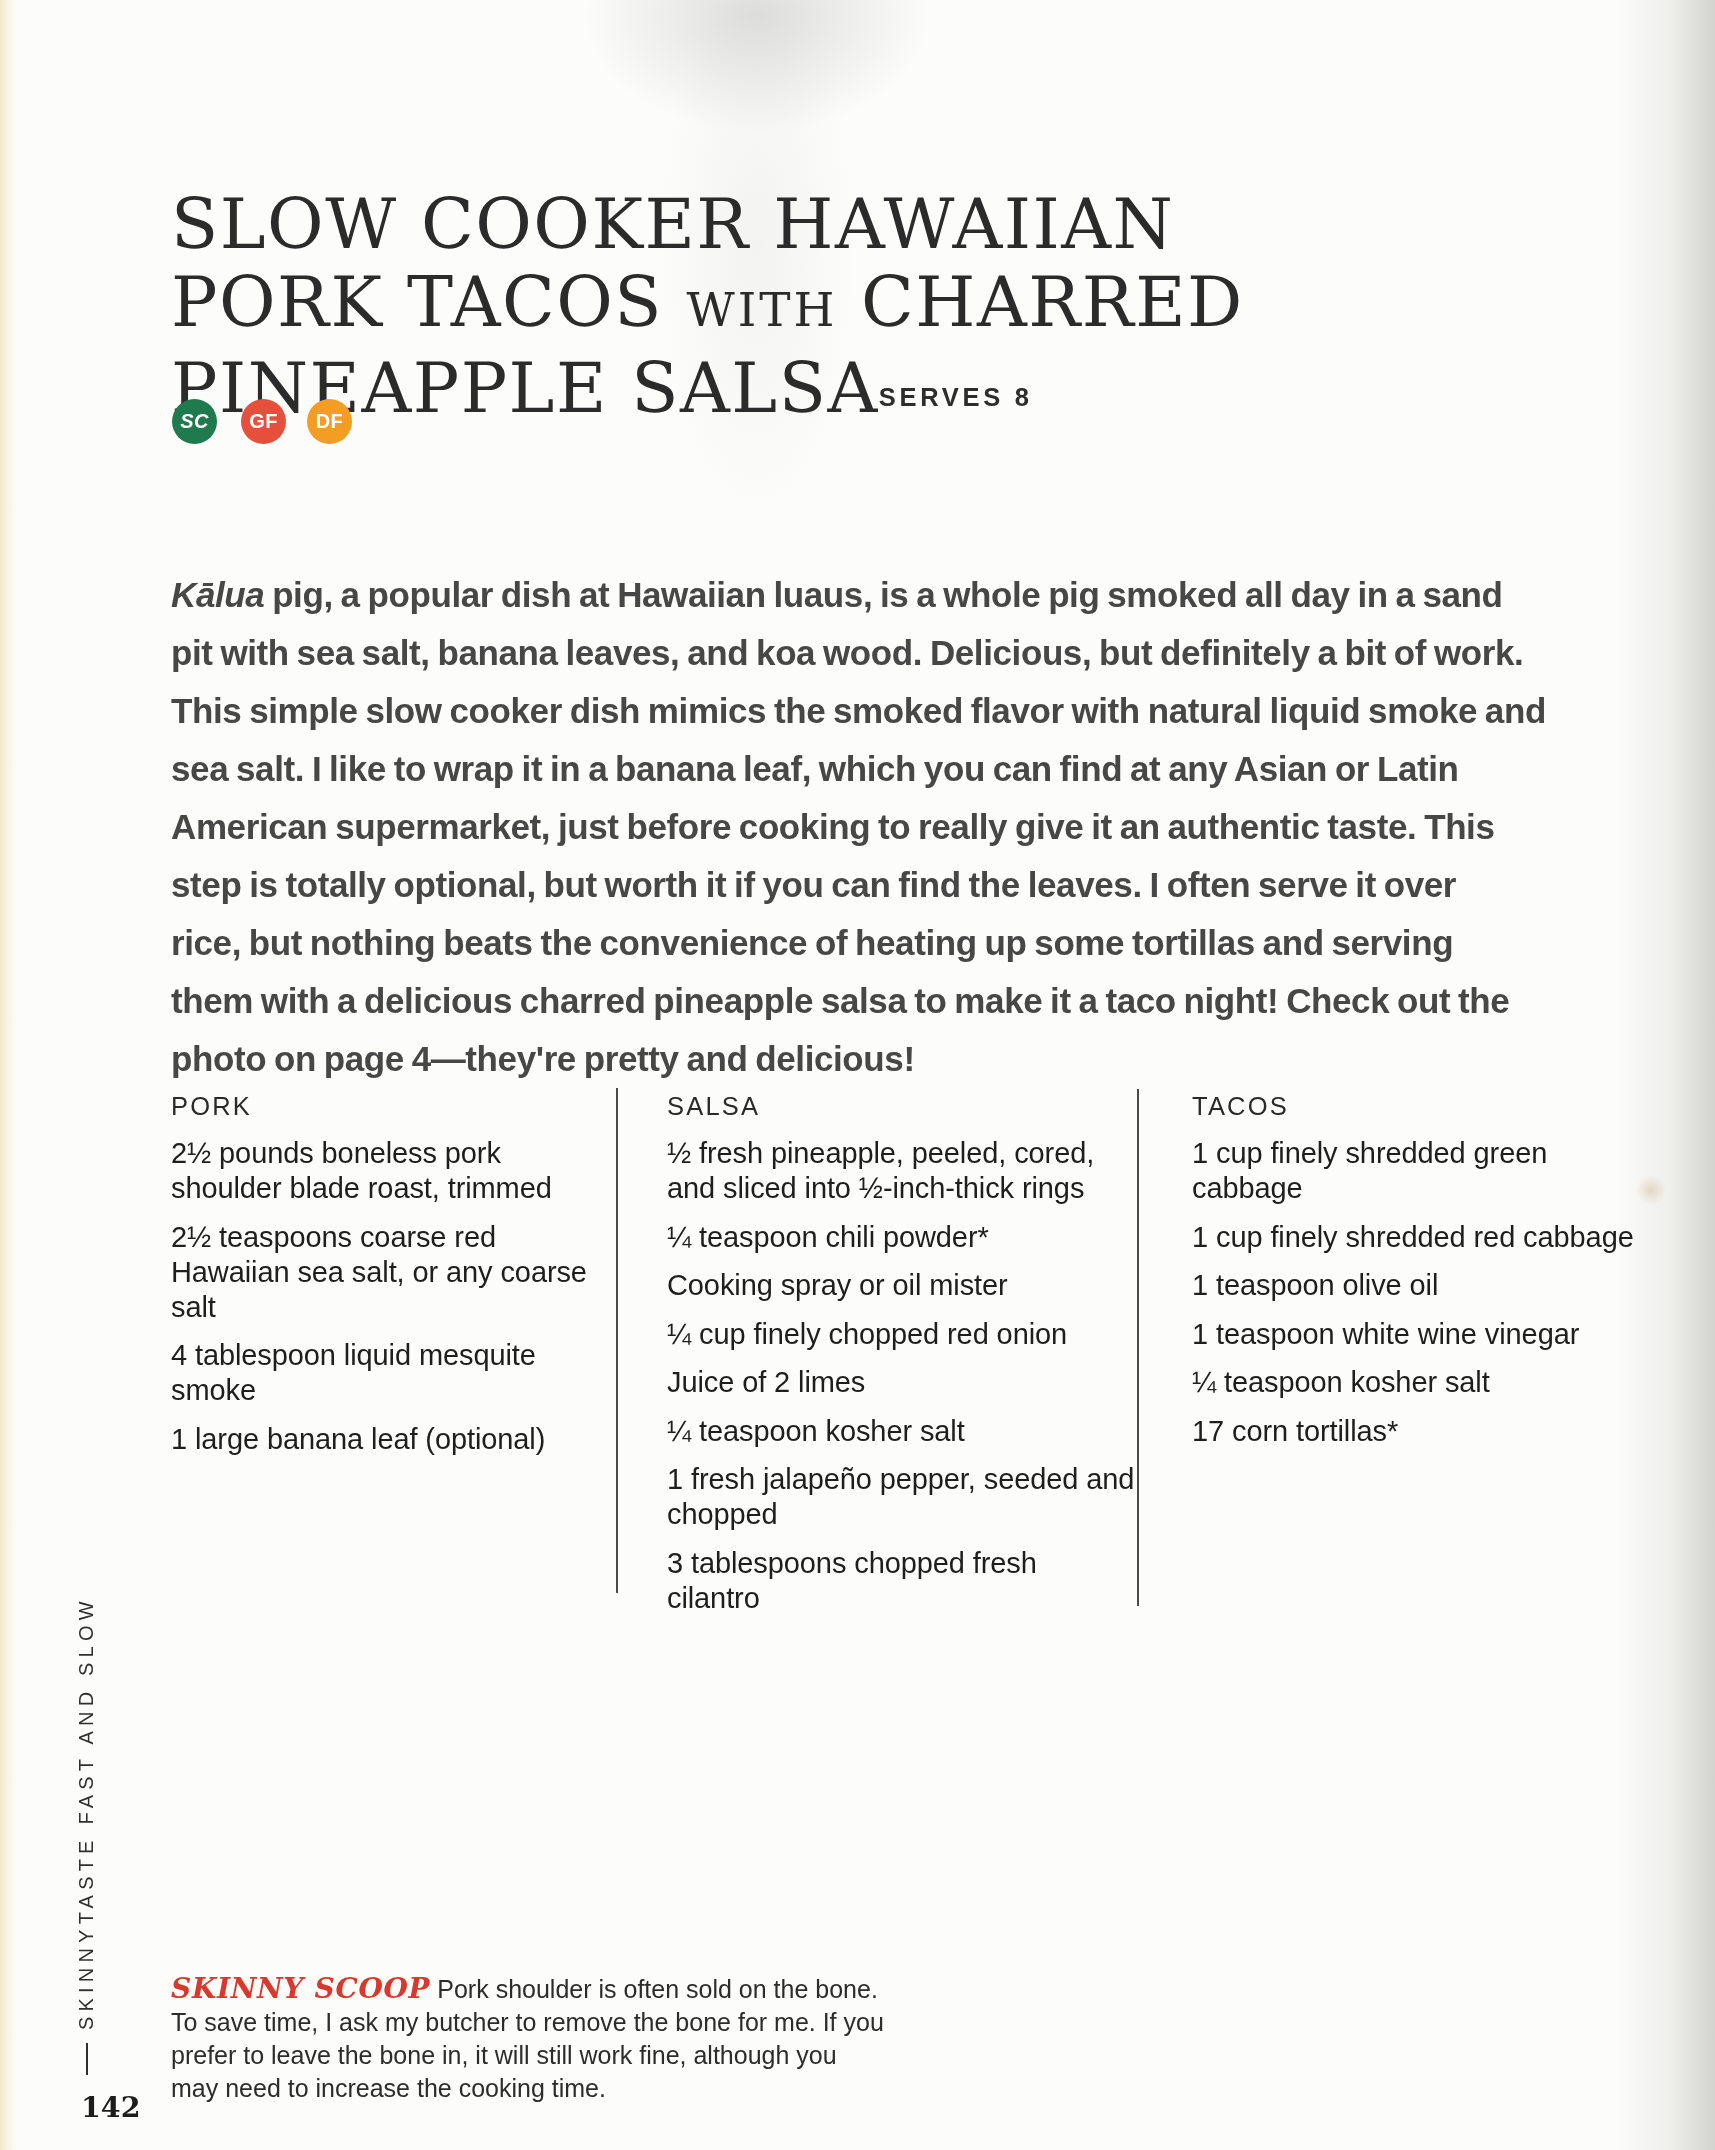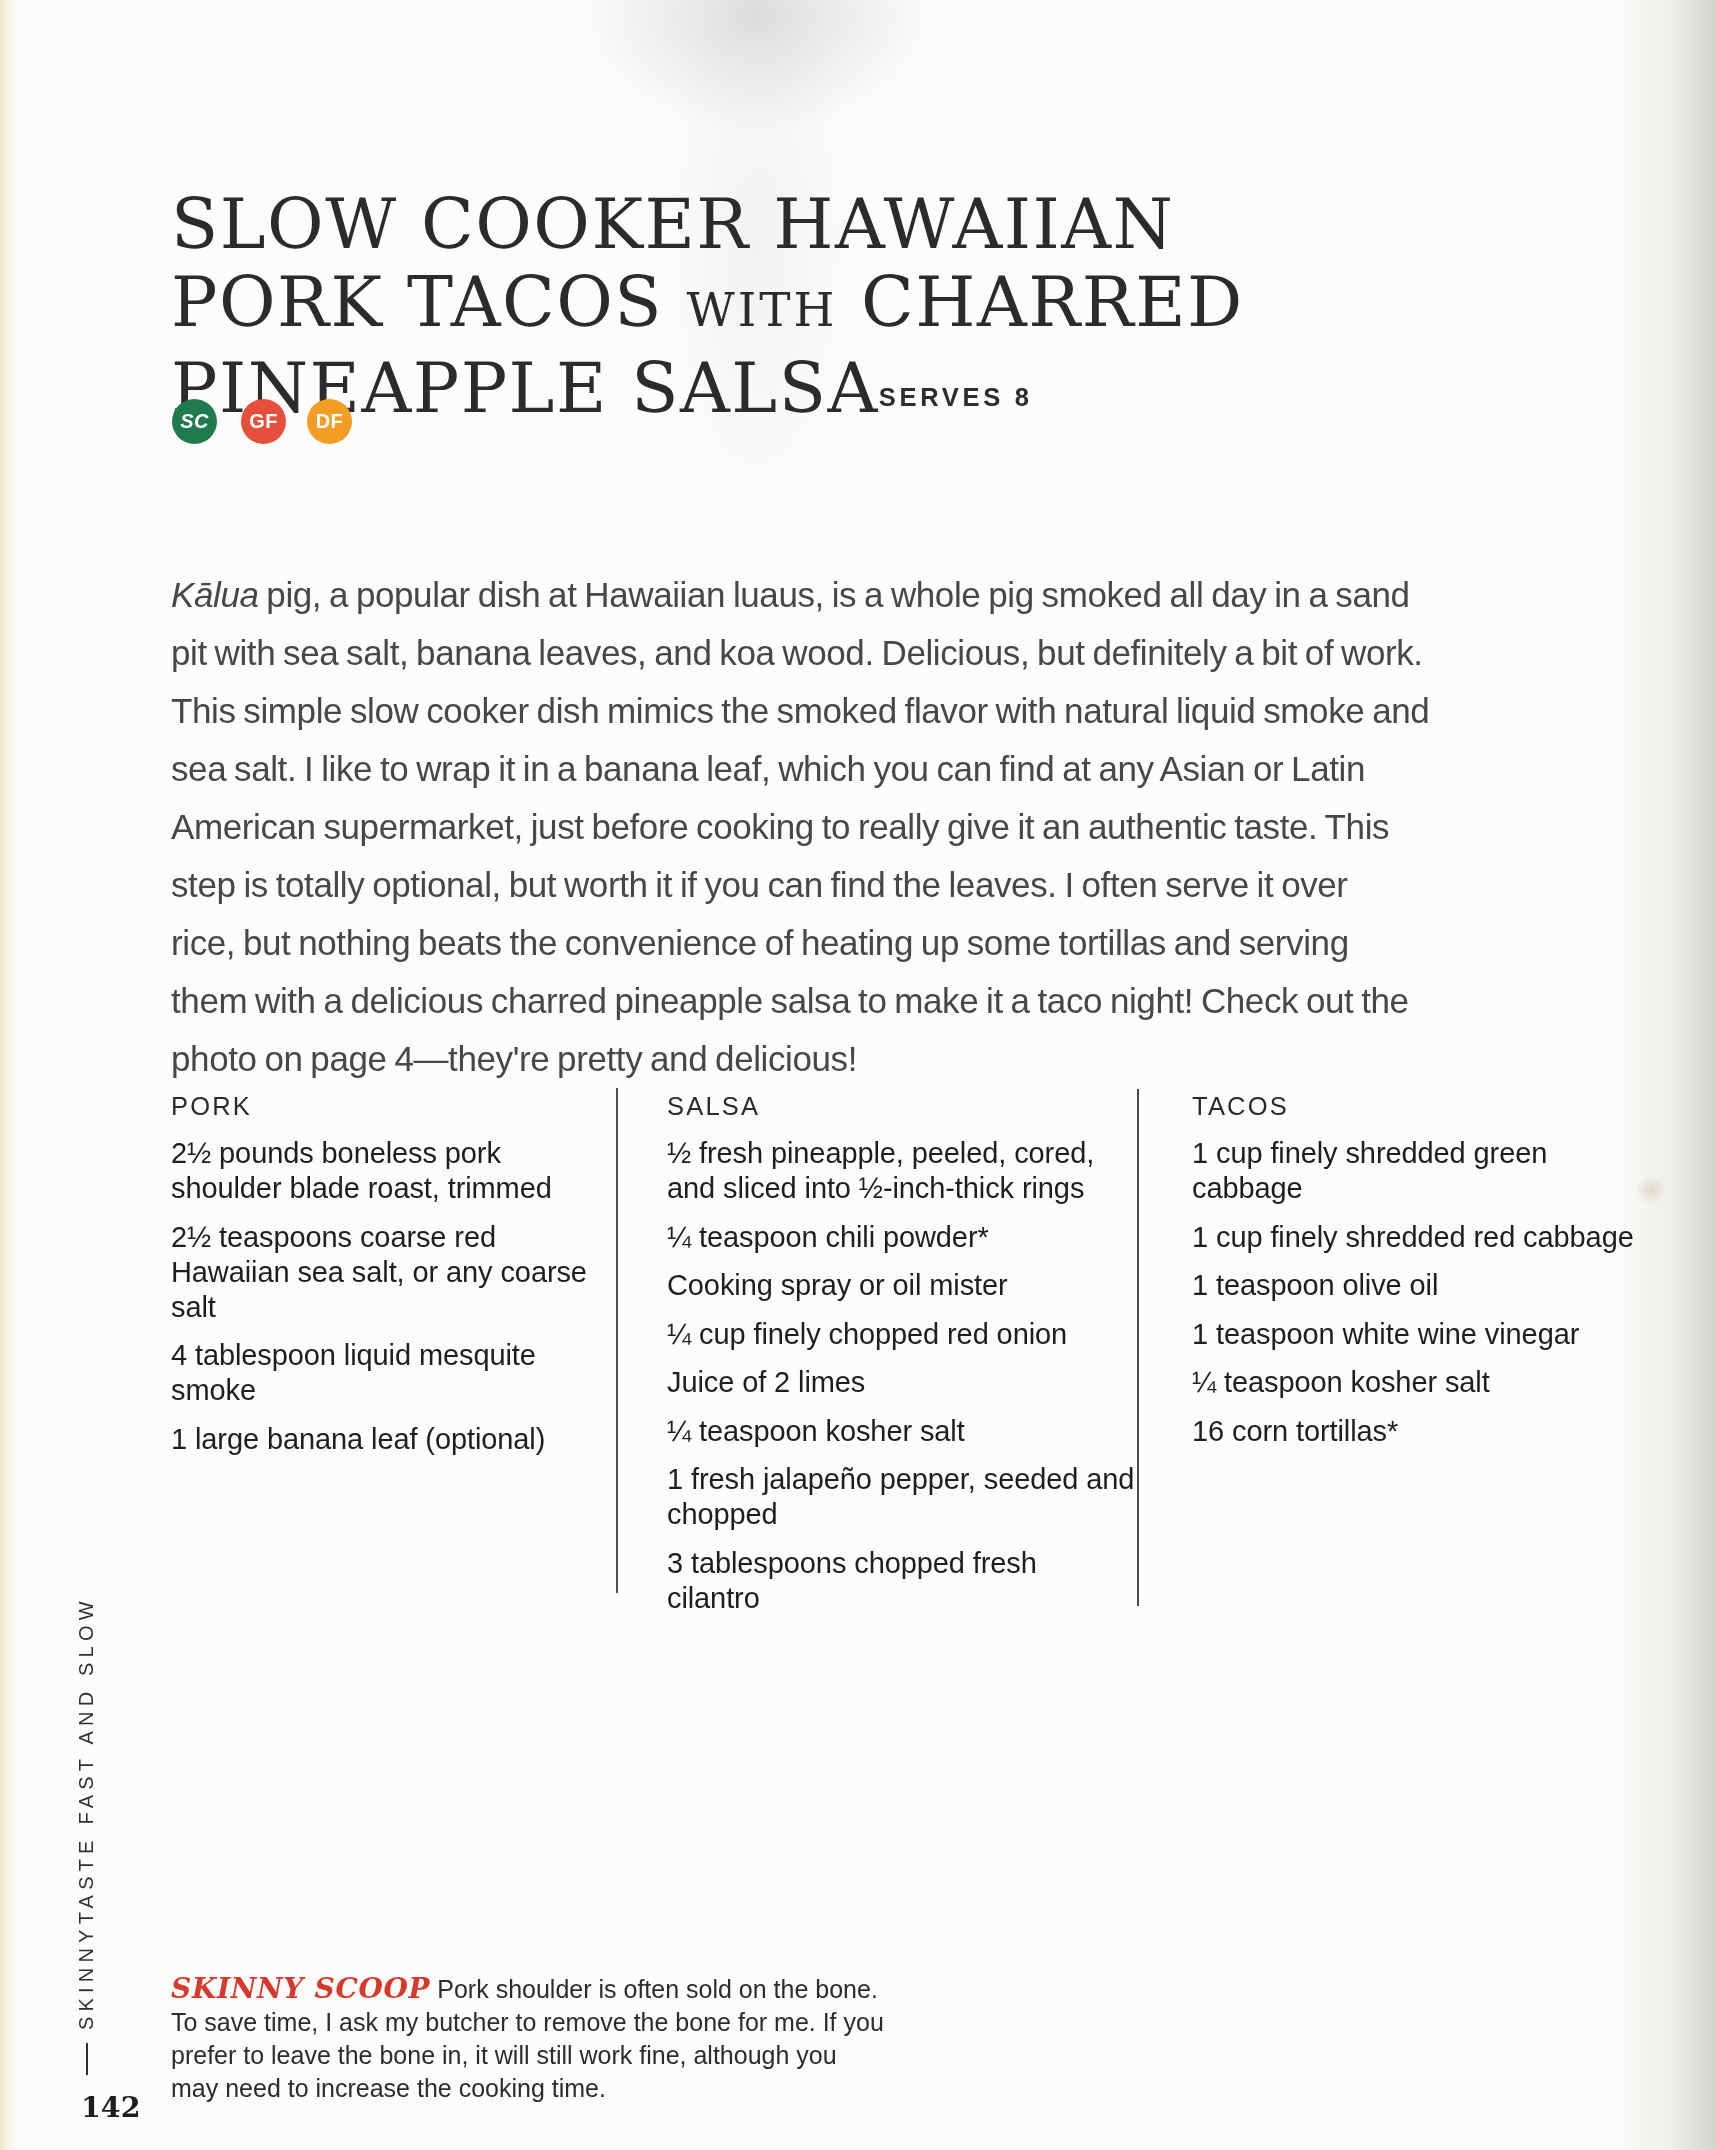--- a/index.html
+++ b/index.html
@@ -53,21 +53,21 @@
   .badge:nth-child(1) { left: 0; }
   .badge:nth-child(2) { left: 69px; }
   .badge:nth-child(3) { left: 135px; }
 
   
   .intro {
     position: absolute; left: 171px; top: 531px;
     font-size: 35px; line-height: 58px;
     letter-spacing: -0.4px; word-spacing: -1.5px;
     color: #474747;
-    font-weight: 400;
+    font-weight: 700;
   }
   .intro em { font-style: italic; }
   .pre-lines { white-space: pre; }
 
   
   .ing-col { position: absolute; top: 1091px; }
   .col-pork  { left: 171px;  width: 431px; }
   .col-salsa { left: 667px;  width: 469px; }
   .col-tacos { left: 1192px; width: 450px; }
   .ing-col h3 {
@@ -174,21 +174,21 @@
   <div class="divider divider-2"></div>
 
   <div class="ing-col col-tacos">
     <h3>TACOS</h3>
     <ul>
         <li>1 cup finely shredded green cabbage</li>
         <li>1 cup finely shredded red cabbage</li>
         <li>1 teaspoon olive oil</li>
         <li>1 teaspoon white wine vinegar</li>
         <li>¼ teaspoon kosher salt</li>
-        <li>16 corn tortillas*</li>
+        <li>17 corn tortillas*</li>
       </ul>
   </div>
 
   <p class="scoop"><span class="scoop-label" style="color: rgb(215, 58, 45);">SKINNY SCOOP</span> <span class="pre-lines">Pork shoulder is often sold on the bone.
 To save time, I ask my butcher to remove the bone for me. If you
 prefer to leave the bone in, it will still work fine, although you
 may need to increase the cooking time.</span></p>
 
   <div class="sidebar-title">SKINNYTASTE FAST AND SLOW</div>
   <div class="sidebar-rule"></div>

